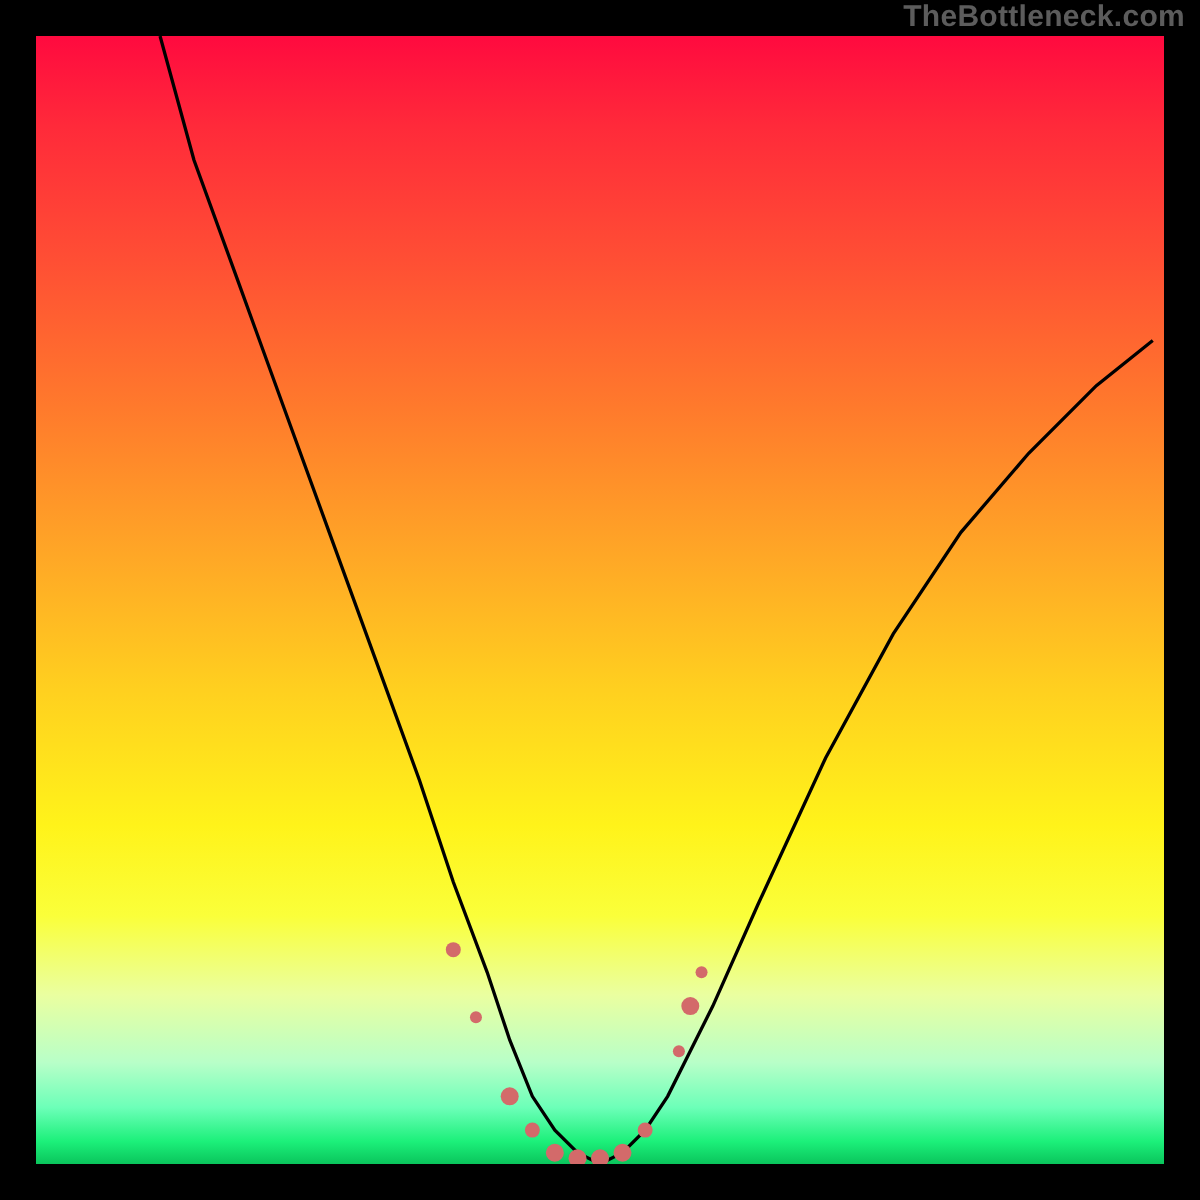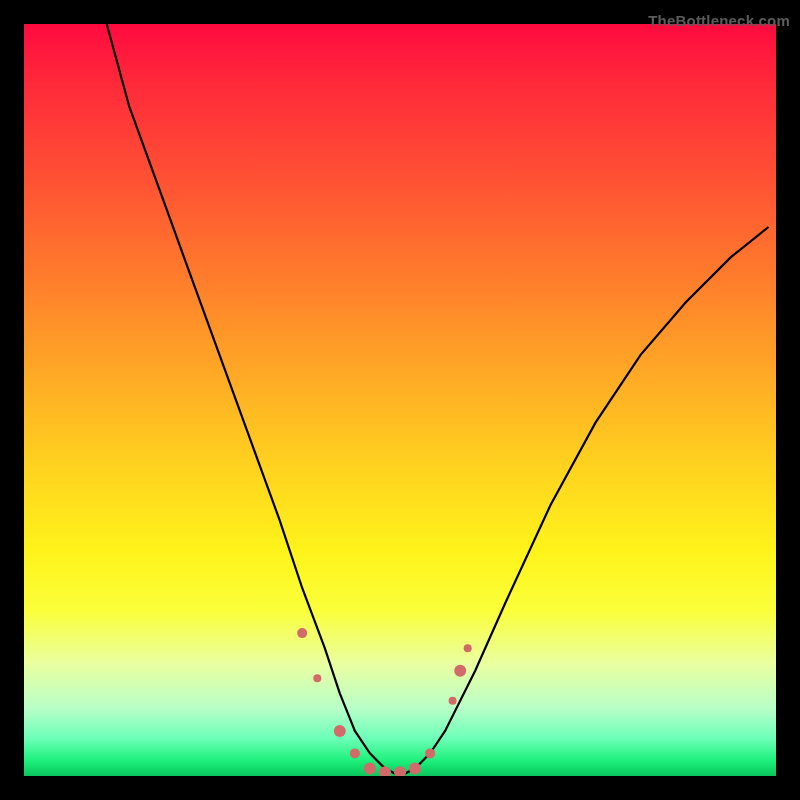--- a/index.html
+++ b/index.html
@@ -41,24 +41,24 @@
       #faff3a 78%,
       #eaffa0 85%,
       #b8ffc8 91%,
       #6cffb8 95%,
       #1cf07a 98%,
       #0ac55c 100%
     );
   }
   .watermark {
     position: absolute;
-    top: 12px;
+    top: 0;
     right: 10px;
     color: #5c5c5c;
-    font-size: 15px;
+    font-size: 20px;
     font-weight: 600;
     letter-spacing: 0.2px;
     user-select: none;
     text-align: right;
   }
   svg.curve {
     position: absolute;
     inset: 0;
   }
 </style>

